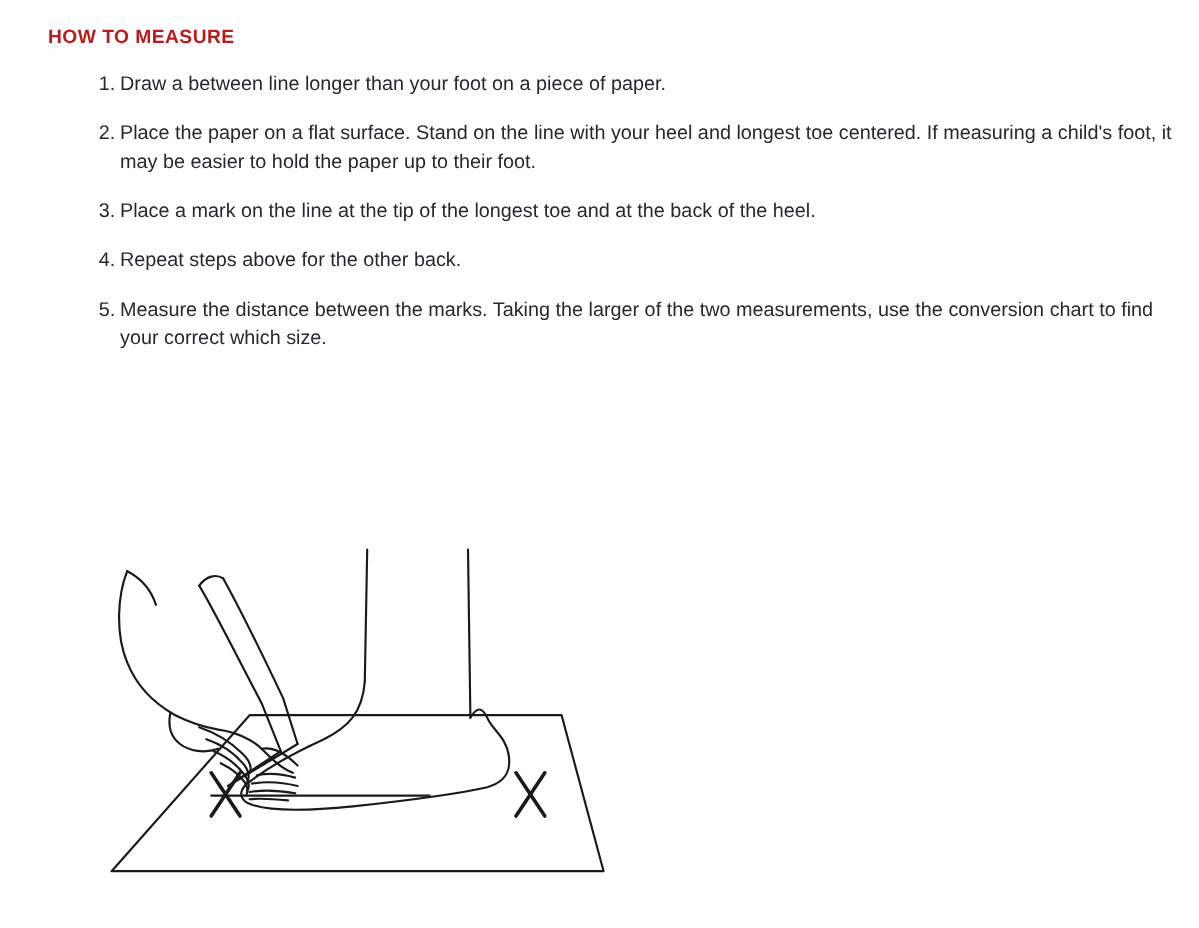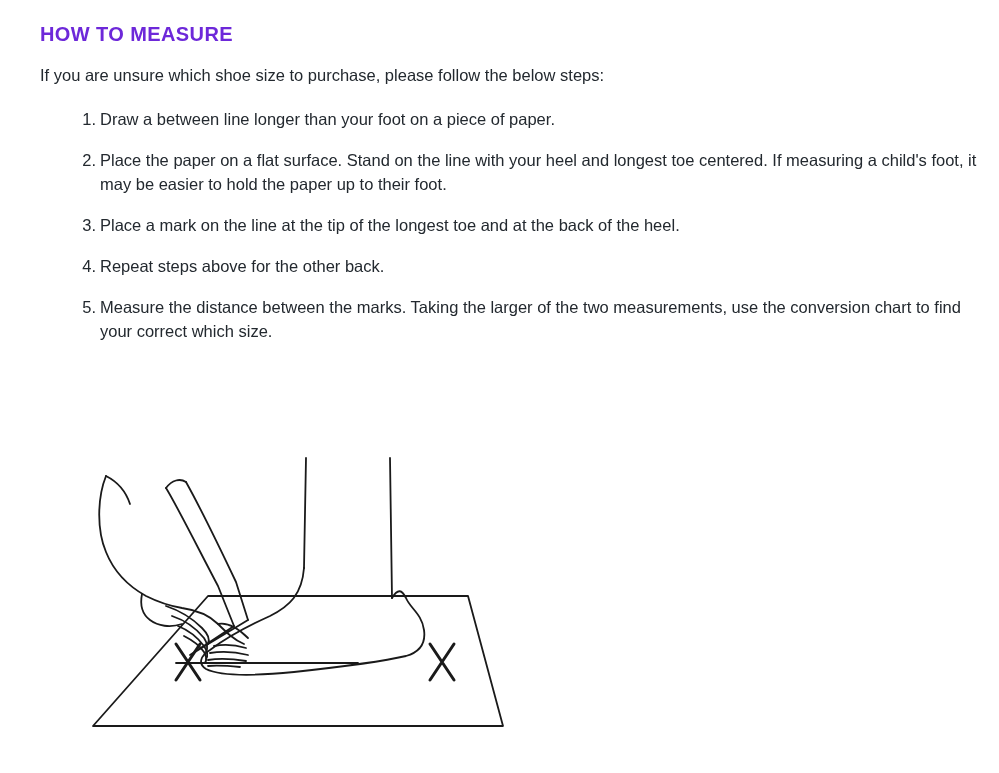--- a/index.html
+++ b/index.html
@@ -15,24 +15,24 @@
     overflow: hidden;
   }
   .page {
     position: relative;
     width: 999px;
     height: 773px;
     box-sizing: border-box;
     padding: 22px 18px 0 40px;
   }
   .section-title {
-    font-size: 20px;
+    font-size: 16px;
     font-weight: bold;
     letter-spacing: 0.4px;
-    color: #6d28d9;
+    color: #b91c1c;
     margin: 0 0 18px 0;
     line-height: 1.2;
   }
   .intro {
     font-size: 16.5px;
     line-height: 1.35;
     margin: 0 0 22px 0;
     color: #23292f;
   }
   ol.steps {
@@ -72,21 +72,20 @@
     display: block;
   }
 </style>
 </head>
 <body>
 
 <div class="page">
 
   <h2 class="section-title">HOW TO MEASURE</h2>
 
-  <p class="intro">If you are unsure which shoe size to purchase, please follow the below steps:</p>
 
   <ol class="steps">
     <li>Draw a between line longer than your foot on a piece of paper.</li>
     <li>Place the paper on a flat surface. Stand on the line with your heel and longest toe centered. If measuring a child's foot, it may be easier to hold the paper up to their foot.</li>
     <li>Place a mark on the line at the tip of the longest toe and at the back of the heel.</li>
     <li>Repeat steps above for the other back.</li>
     <li>Measure the distance between the marks. Taking the larger of the two measurements, use the conversion chart to find your correct which size.</li>
   </ol>
 
   <div class="figure">

